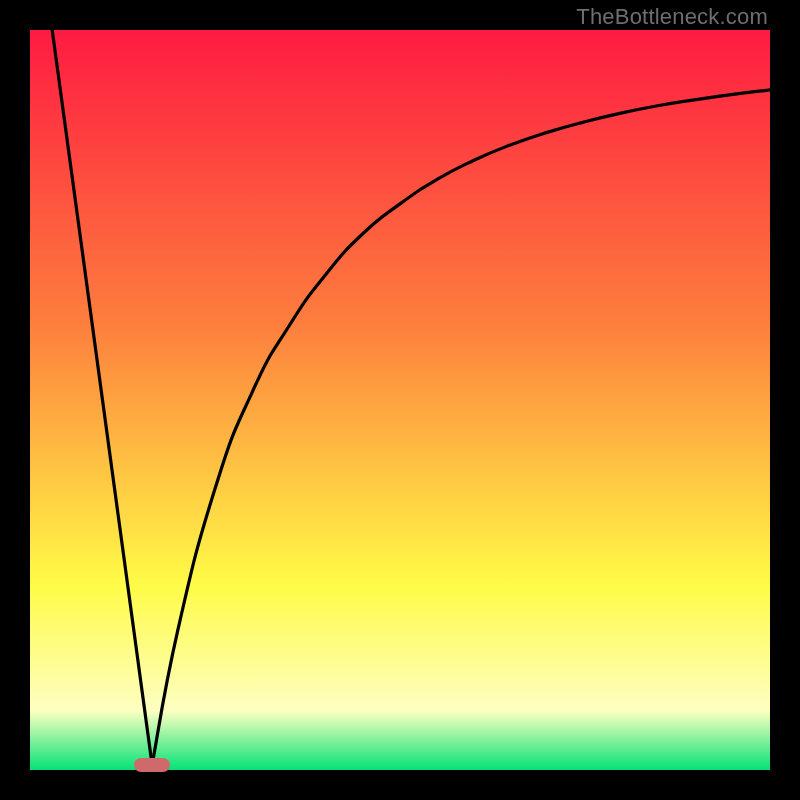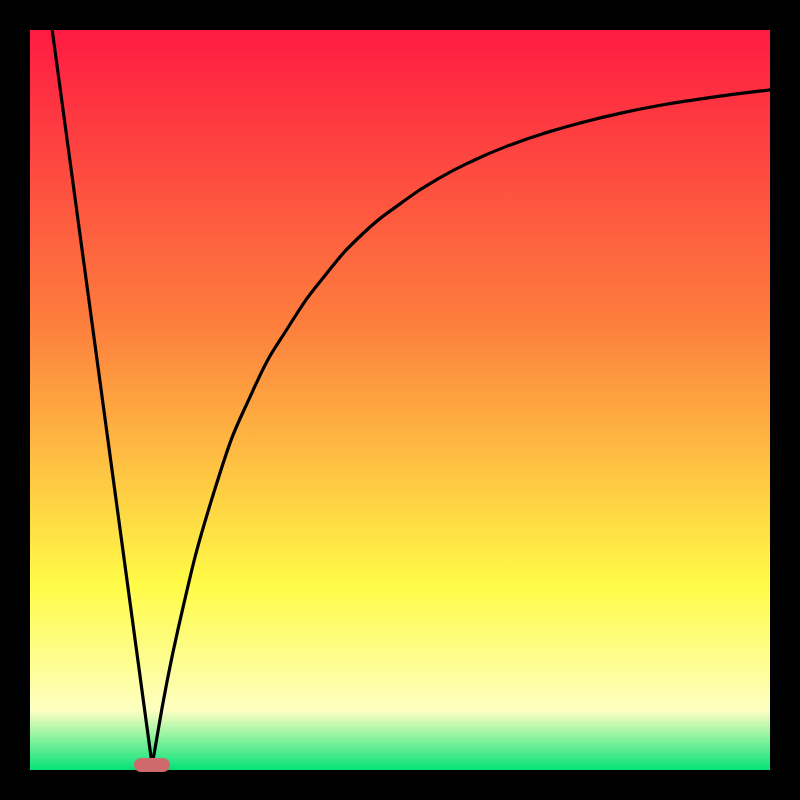--- a/index.html
+++ b/index.html
@@ -80,14 +80,15 @@
 
     <svg class="curve-svg" viewBox="0 0 740 740" preserveAspectRatio="none">
       <path id="left-path" fill="none" stroke="#000" stroke-width="3.2" stroke-linecap="round" stroke-linejoin="round" d="M 22.20 0.00 L 122.10 734.82"></path>
       <path id="right-path" fill="none" stroke="#000" stroke-width="3.2" stroke-linecap="round" stroke-linejoin="round" d="M 122.10 734.82 C 128.58 700.97, 132.28 668.40, 148.00 599.40 C 163.72 530.39, 166.50 518.00, 185.00 458.80 C 203.50 399.60, 203.50 403.30, 222.00 362.60 C 240.50 321.90, 240.50 325.60, 259.00 296.00 C 277.50 266.40, 277.50 267.32, 296.00 244.20 C 314.50 221.07, 314.50 221.07, 333.00 203.50 C 351.50 185.93, 351.50 187.40, 370.00 173.90 C 388.50 160.39, 388.50 160.40, 407.00 149.48 C 425.50 138.56, 425.50 138.93, 444.00 130.24 C 462.50 121.54, 462.50 121.73, 481.00 114.70 C 499.50 107.67, 499.50 107.85, 518.00 102.12 C 536.50 96.39, 536.50 96.57, 555.00 91.76 C 573.50 86.95, 573.50 86.95, 592.00 82.88 C 610.50 78.81, 610.50 78.81, 629.00 75.48 C 647.50 72.15, 647.50 72.34, 666.00 69.56 C 684.50 66.79, 684.50 66.79, 703.00 64.38 C 721.50 61.98, 730.75 61.05, 740.00 59.94"></path>
     </svg>
 
     <div id="marker" class="marker" style="left: 122.1px; top: 734.82px;"></div>
 
   </div>
 
+  <div class="watermark">TheBottleneck.com</div>
 
 </div>
 
 </body></html>

